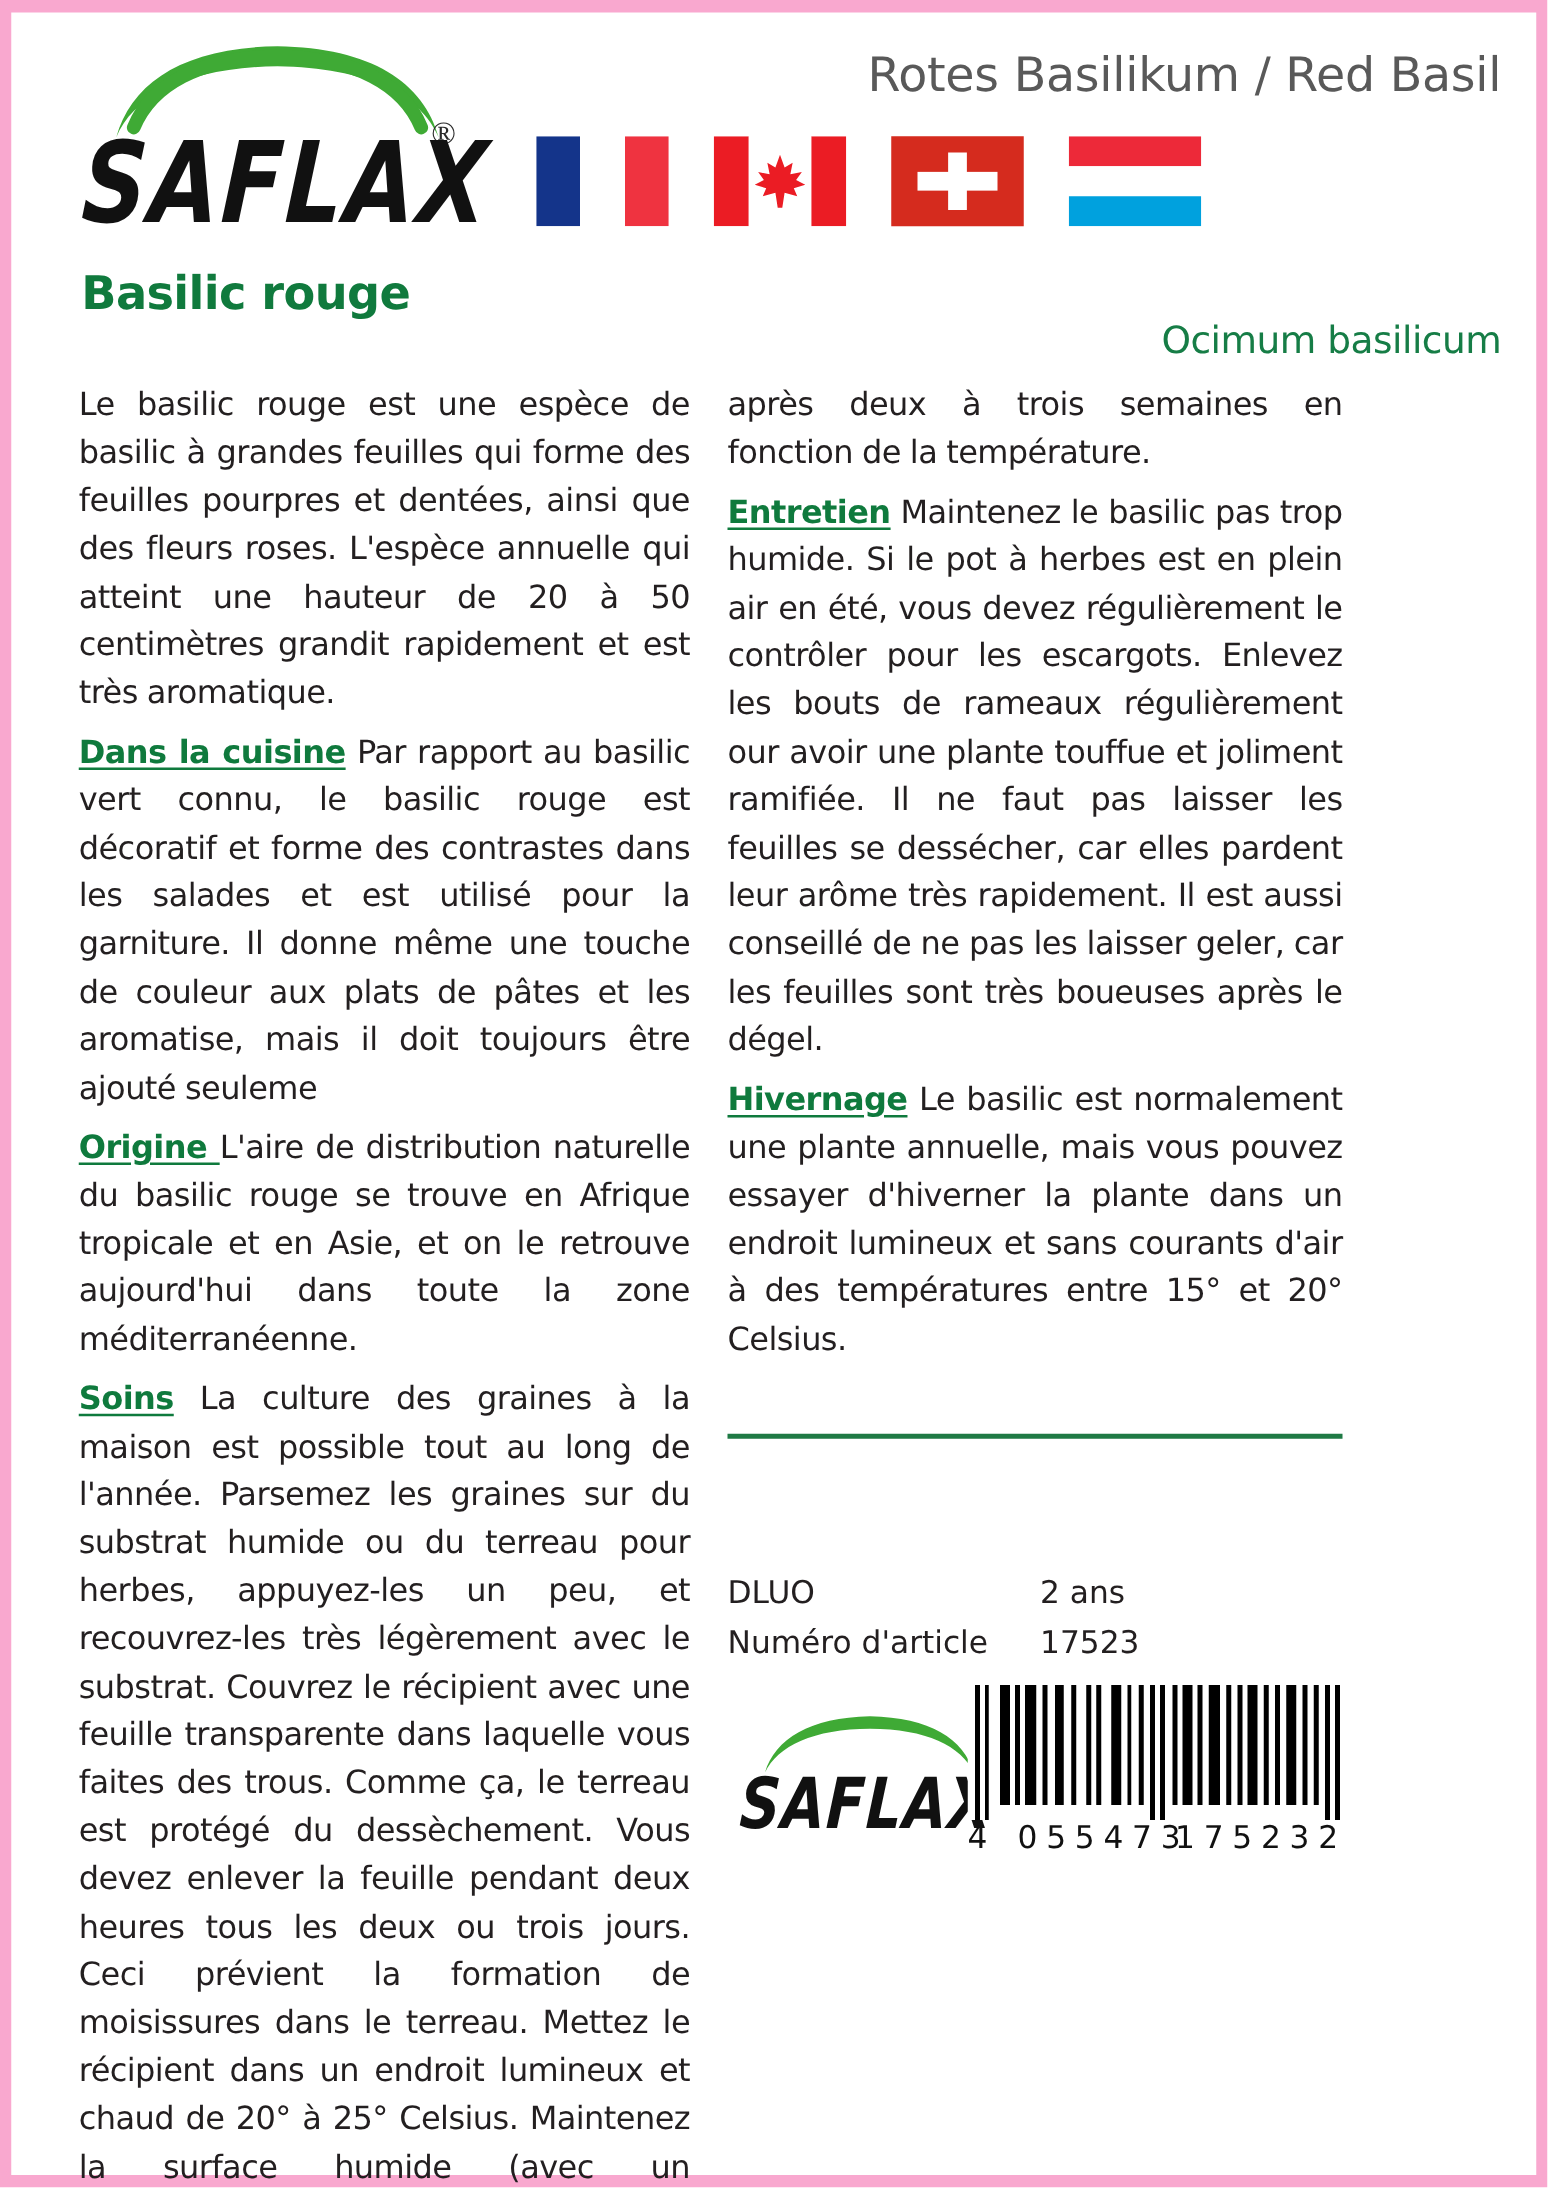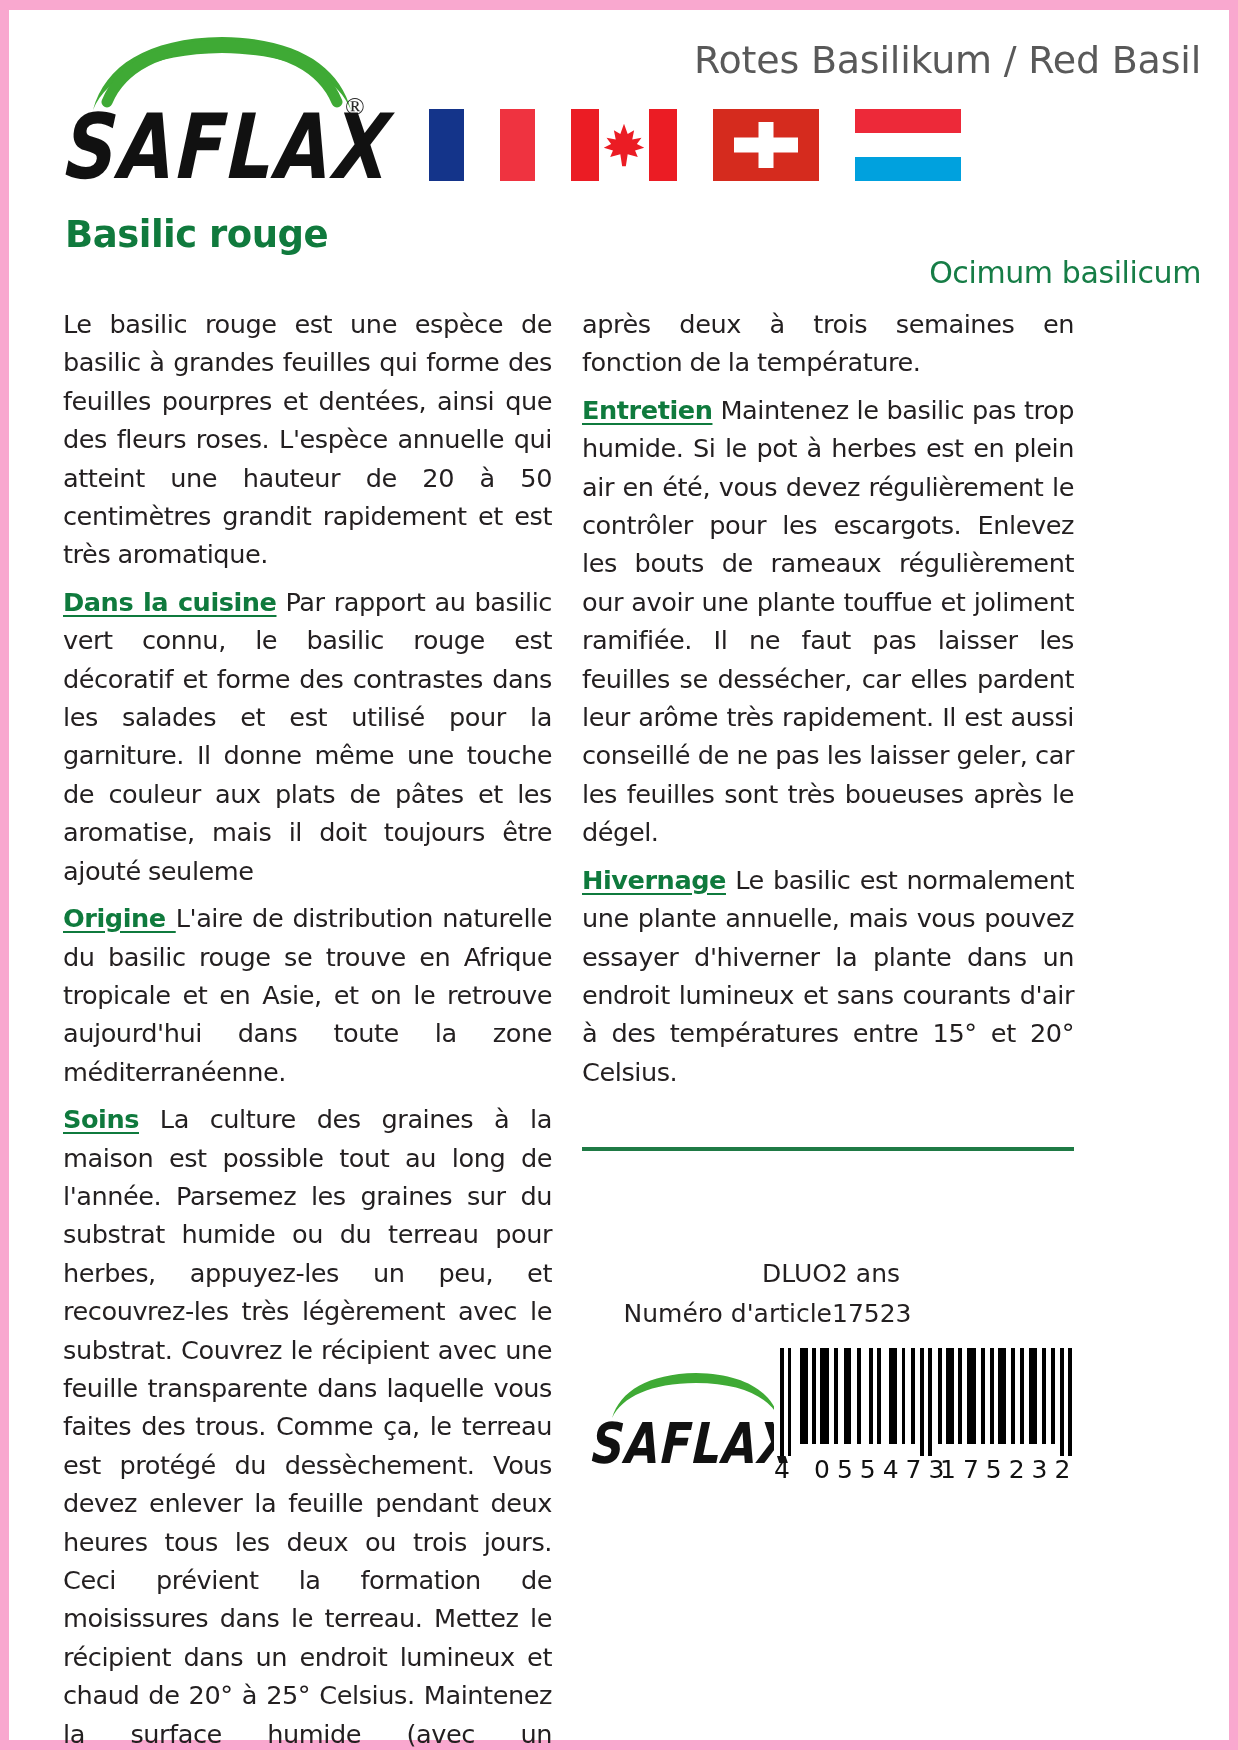--- a/index.html
+++ b/index.html
@@ -196,21 +196,20 @@
   .meta {
     margin-top: 108px;
     font-size: 25px;
     color: #231f20;
     font-family: "DejaVu Sans", sans-serif;
   }
 
   .meta-row {
     display: flex;
     margin-bottom: 11px;
-    text-align: right;
   }
 
   .meta-label { width: 250px; }
   .meta-value { }
 
   .footer-brand {
     margin-top: 20px;
     display: flex;
     align-items: flex-end;
     justify-content: space-between;

